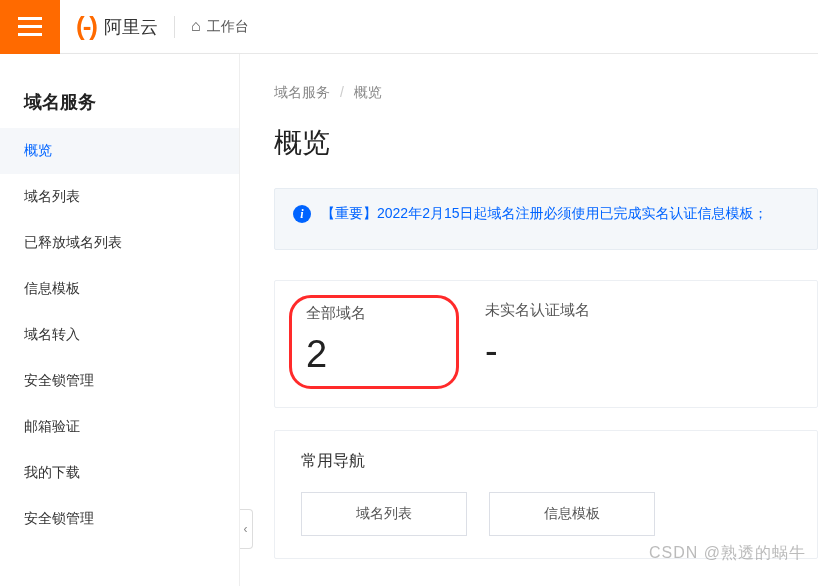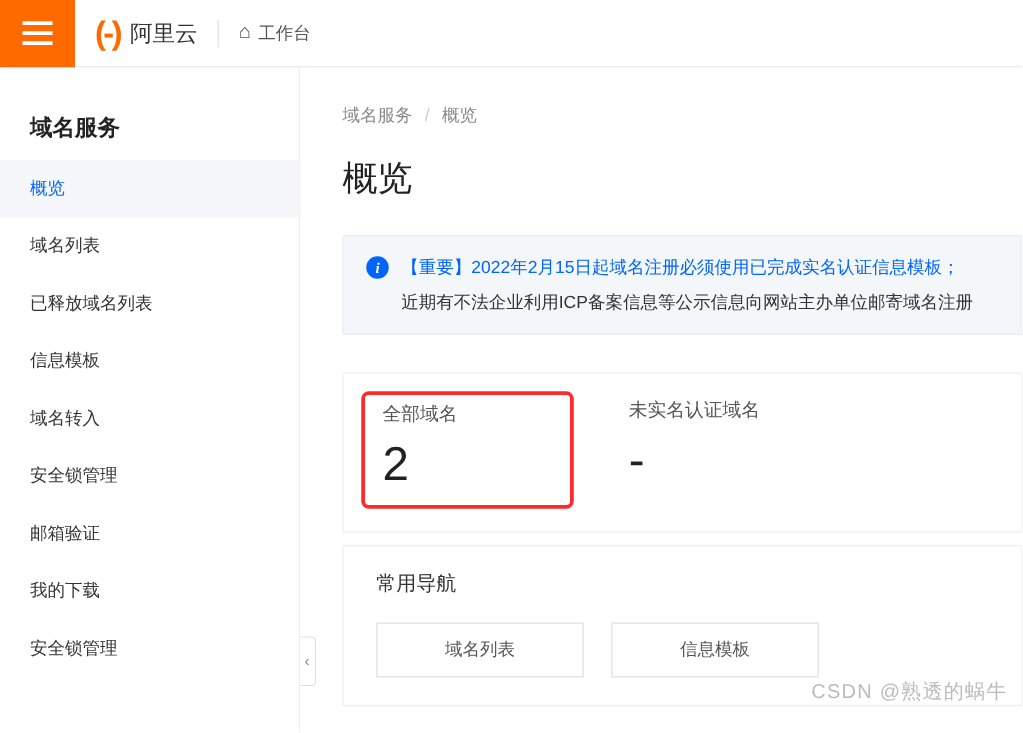--- a/index.html
+++ b/index.html
@@ -29,29 +29,29 @@
     .breadcrumb .current { color: #888; }
     .page-title { font-size: 28px; font-weight: 500; color: #222; margin-bottom: 26px; }
     
     .alert-box { background: #f4f7fa; border: 1px solid #e6ecf2; border-radius: 2px; padding: 16px 18px; margin-right: 0; }
     .alert-row1 { display: flex; align-items: center; gap: 10px; font-size: 14px; margin-bottom: 10px; }
     .info-icon { width: 18px; height: 18px; border-radius: 50%; background: #0064ff; color: #fff; display: inline-flex; align-items: center; justify-content: center; font-size: 12px; font-weight: bold; font-style: italic; flex-shrink: 0; font-family: Georgia, serif; }
     .alert-link { color: #0064ff; text-align: center; }
     .alert-row2 { font-size: 14px; color: #333; padding-left: 28px; }
     
     .stats-card { border: 1px solid #eceff3; border-radius: 2px; margin-top: 30px; display: flex; padding: 20px 0 24px; }
-    .stat-block { flex: 1; padding: 0 44px; }
-    .stat-block.red-box { border: 3px solid #ff2a2a; border-radius: 6px; margin: -6px 0 -6px 14px; padding: 6px 26px 10px 14px; max-width: 170px; }
+    .stat-block { flex: 1; padding: 0 26px; }
+    .stat-block.red-box { border: 3px solid #ff2a2a; border-radius: 22px; margin: -6px 0 -6px 14px; padding: 6px 26px 10px 14px; max-width: 170px; }
     .stat-label { font-size: 15px; color: #555; margin-bottom: 10px; }
     .stat-value { font-size: 38px; color: #222; font-weight: 400; }
     .stat-value.dash { letter-spacing: 2px; }
     
     .collapse-handle { position: absolute; left: -1px; top: 455px; width: 14px; height: 40px; border: 1px solid #ddd; border-left: none; background: #fff; display: flex; align-items: center; justify-content: center; color: #888; cursor: pointer; font-size: 12px; border-radius: 0 4px 4px 0; }
     
-    .nav-card { border: 1px solid #eceff3; border-radius: 2px; margin-top: 10px; padding: 20px 26px 22px; }
+    .nav-card { border: 1px solid #eceff3; border-radius: 2px; margin-top: 22px; padding: 20px 26px 22px; }
     .nav-card-title { font-size: 16px; color: #333; margin-bottom: 20px; }
     .nav-buttons { display: flex; gap: 22px; }
     .nav-btn { padding: 12px 54px; border: 1px solid #dcdfe6; background: #fff; font-size: 14px; color: #555; cursor: pointer; }
     
     .watermark { position: absolute; right: 12px; bottom: 22px; color: rgba(120,120,120,0.5); font-size: 16px; letter-spacing: 1px; pointer-events: none; }
   </style>
 </head>
 <body>
 
 <div class="header">
@@ -92,21 +92,20 @@
       <span class="sep">/</span>
       <span class="current">概览</span>
     </div>
     <div class="page-title">概览</div>
 
     <div class="alert-box">
       <div class="alert-row1">
         <span class="info-icon">i</span>
         <span class="alert-link">【重要】2022年2月15日起域名注册必须使用已完成实名认证信息模板；</span>
       </div>
-      <div class="alert-row2">近期有不法企业利用ICP备案信息等公示信息向网站主办单位邮寄域名注册</div>
     </div>
 
     <div class="stats-card">
       <div class="stat-block red-box">
         <div class="stat-label">全部域名</div>
         <div class="stat-value">2</div>
       </div>
       <div class="stat-block">
         <div class="stat-label">未实名认证域名</div>
         <div class="stat-value dash">-</div>

